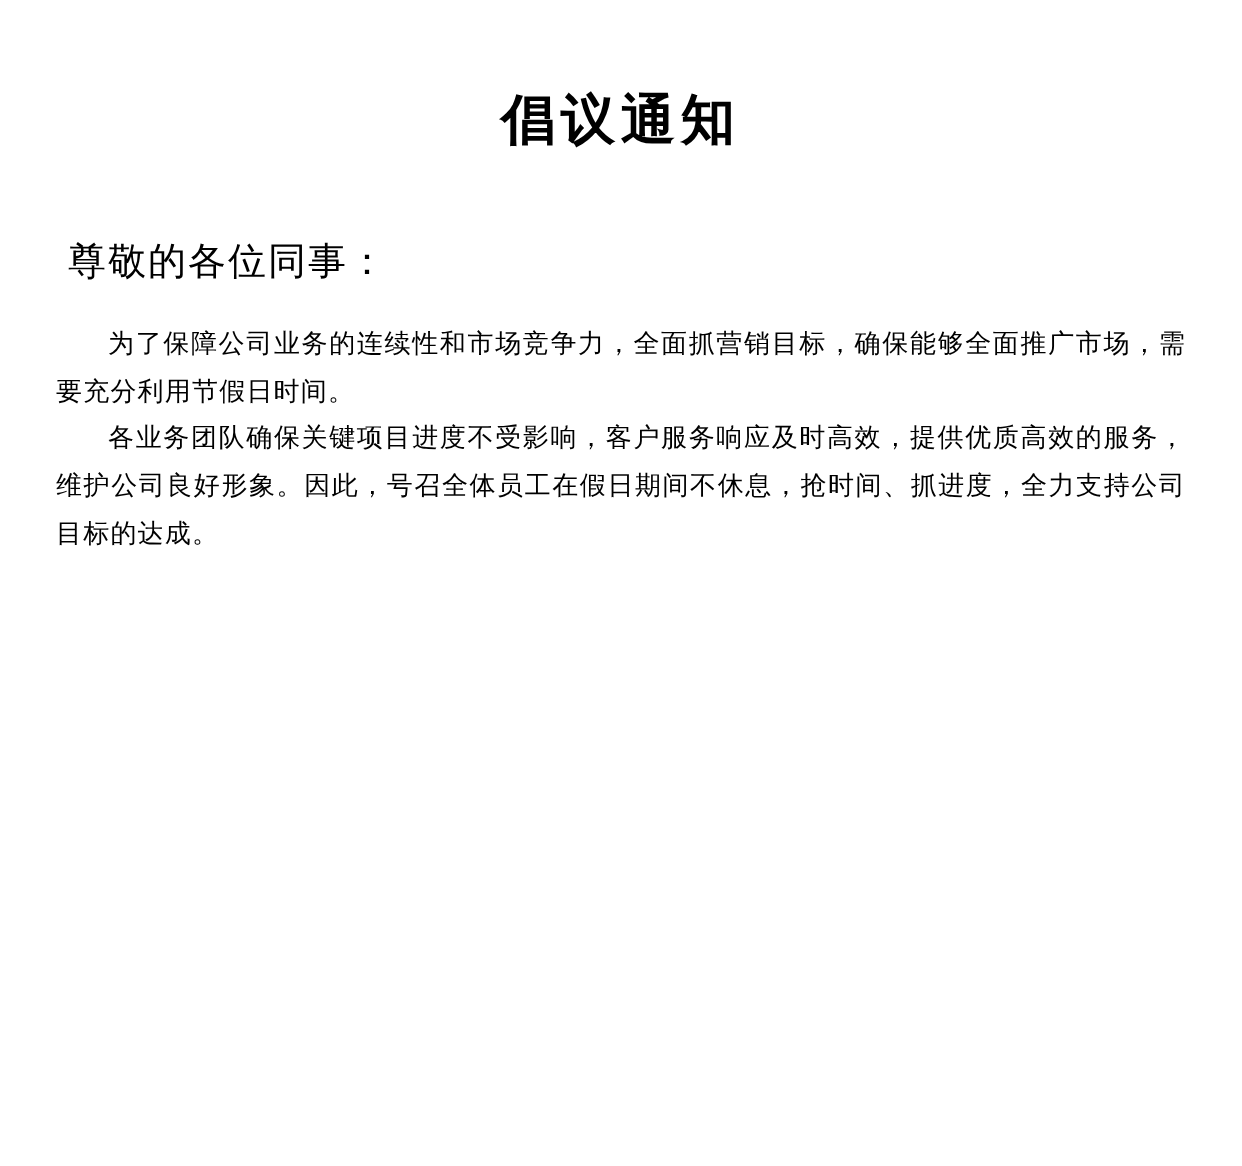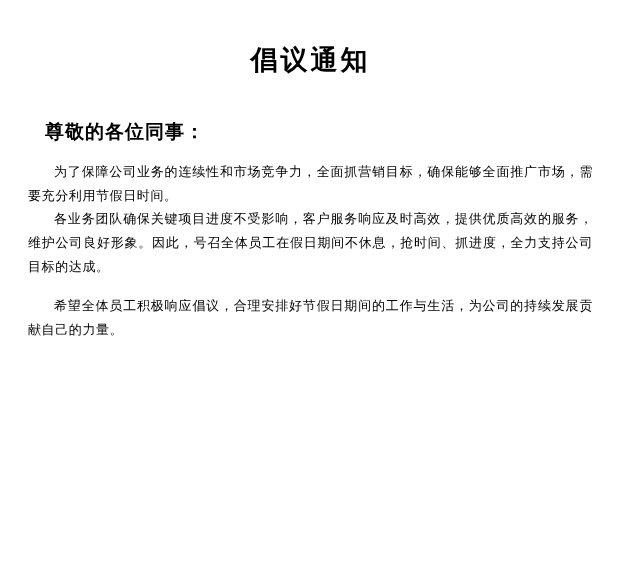--- a/index.html
+++ b/index.html
@@ -27,23 +27,23 @@
     font-size: 27px;
     font-weight: bold;
     letter-spacing: 3px;
     margin-top: 44px;
     margin-bottom: 0;
     font-family: "Liberation Serif", "DejaVu Serif", serif;
     line-height: 1.2;
   }
   .salutation {
     font-size: 19px;
-    font-weight: bold;
+    font-weight: normal;
     margin-top: 43px;
-    margin-left: 17px;
+    margin-left: 6px;
     letter-spacing: 1px;
     line-height: 1.4;
   }
   .body-block {
     margin-top: 14px;
   }
   .para {
     font-size: 13px;
     line-height: 1.82;
     text-indent: 2em;
@@ -61,16 +61,15 @@
 
 <div class="page">
 
   <h1 class="doc-title">倡议通知</h1>
 
   <div class="salutation">尊敬的各位同事：</div>
 
   <div class="body-block">
     <p class="para">为了保障公司业务的连续性和市场竞争力，全面抓营销目标，确保能够全面推广市场，需要充分利用节假日时间。</p>
     <p class="para">各业务团队确保关键项目进度不受影响，客户服务响应及时高效，提供优质高效的服务，维护公司良好形象。因此，号召全体员工在假日期间不休息，抢时间、抓进度，全力支持公司目标的达成。</p>
-    <p class="para spaced">希望全体员工积极响应倡议，合理安排好节假日期间的工作与生活，为公司的持续发展贡献自己的力量。</p>
   </div>
 
 </div>
 
 </body></html>

